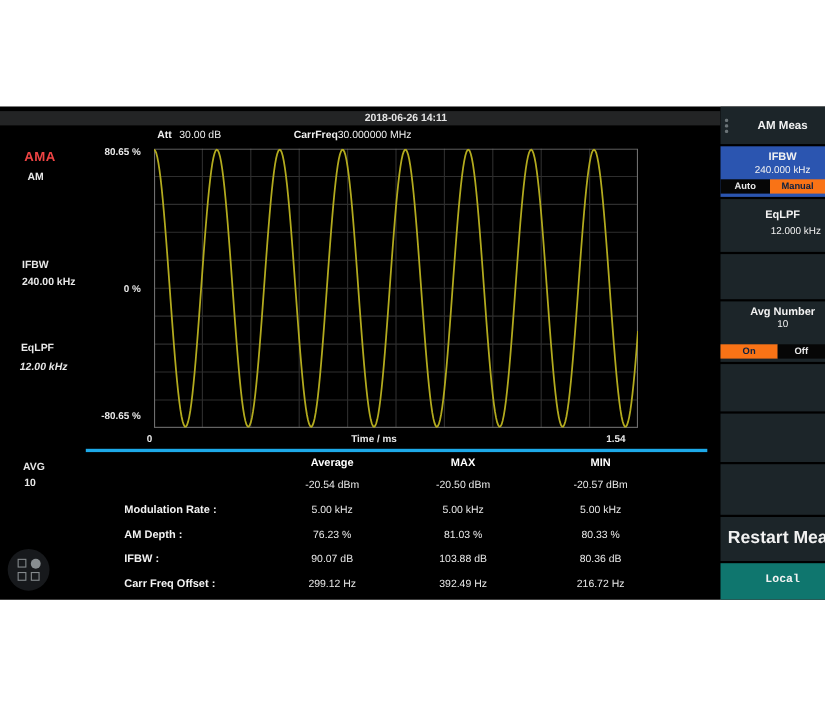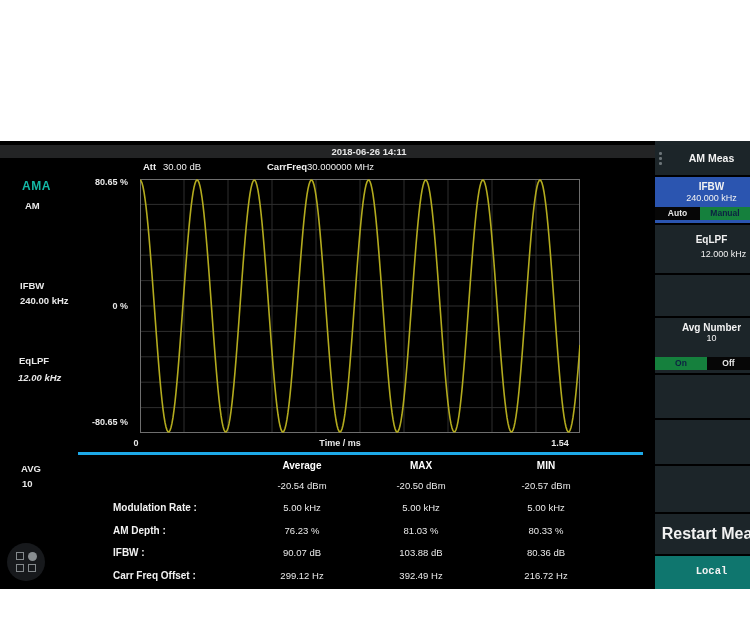--- a/index.html
+++ b/index.html
@@ -1,18 +1,18 @@
 <!DOCTYPE html>
 <html><head>
 <meta charset="utf-8">
 <style>
   * { margin:0; padding:0; box-sizing:border-box; }
   html,body { width:750px; height:640px; background:#ffffff; overflow:hidden;
               font-family:"Liberation Sans", sans-serif; }
-  .screen { position:absolute; left:0; top:97px; width:750px; height:448px; background:#000;margin-top:44px; }
+  .screen { position:absolute; left:0; top:97px; width:750px; height:448px; background:#000; }
 
   
   .main { position:absolute; left:0; top:0; width:655px; height:448px; background:#000; }
 
   .statusbar { position:absolute; left:0; top:4px; width:655px; height:13px; background:#232425; }
   .statusbar .ts { position:absolute; left:319px; top:1px; width:100px; text-align:center;
                    color:#e6e6e6; font-size:9.5px; font-weight:bold; }
 
   .meas-header { position:absolute; left:0; top:20px; width:655px; height:12px;
                  color:#f0f0f0; font-size:9.5px; }
@@ -43,21 +43,21 @@
   .trow     { position:relative; height:22.4px; }
   .tlabel   { position:absolute; left:113px; width:165px; color:#f2f2f2;
               font-size:10px; font-weight:bold; line-height:22.4px; white-space:nowrap; }
   .tc       { position:absolute; width:120px; text-align:center; white-space:nowrap; }
   .c0 { left:242px; } .c1 { left:361px; } .c2 { left:486px; }
   .theaders .tc { top:0; }
   .trow .tc { color:#e9e9e9; font-size:9.5px; line-height:22.4px; font-weight:normal; }
 
   
   .lp { position:absolute; color:#e8e8e8; font-size:9.5px; font-weight:bold; white-space:nowrap; }
-  .lp-mode   { left:22px; top:38px;  color:#14b8a6; font-size:12px; letter-spacing:.5px; }
+  .lp-mode   { left:22px; top:38px;  color:#ef4444; font-size:12px; letter-spacing:.5px; }
   .lp-demod  { left:25px; top:59px; }
   .lp-ifbw-l { left:20px; top:139px; }
   .lp-ifbw-v { left:20px; top:154px; }
   .lp-eq-l   { left:19px; top:214px; }
   .lp-eq-v   { left:18px; top:231px;font-style:italic; }
   .lp-avg-l  { left:21px; top:322px; }
   .lp-avg-v  { left:22px; top:337px; }
 
   
   .grid-icon { position:absolute; left:7px; top:402px; width:38px; height:38px;
@@ -81,21 +81,21 @@
   .menu-dots { position:absolute; left:4px; top:11px; width:3px; height:14px; }
   .menu-dots i { display:block; width:2.5px; height:2.5px; border-radius:50%;
                  background:#6b7478; margin-bottom:2.5px; }
 
   .sec-ifbw { height:46px; background:#2b55b0; }
   .mi-label { font-size:10px; font-weight:bold; padding-top:4px; }
   .mi-value { font-size:9px; padding-top:1px; }
   .toggle-row { position:absolute; left:0; bottom:3px; width:95px; height:13px; display:flex; }
   .tg { font-size:8.5px; line-height:13px; font-weight:bold; }
   .tg.dark  { background:#060606; color:#e8e8e8; }
-  .tg.light { background:#15803d; color:#0d2142; }
+  .tg.light { background:#f97316; color:#0d2142; }
   .tg-auto   { width:45px; } .tg-manual { width:50px; }
   .tg-on     { width:52px; } .tg-off    { width:43px; background:#060606; color:#e8e8e8; }
 
   .sec-eqlpf { height:48px; }
   .sec-eqlpf .mi-label { padding-top:9px; }
   .sec-eqlpf .mi-value { padding-top:4px;padding-left:24px; }
   .arrow-right { position:absolute; right:1px; top:11px; width:0; height:0;
                  border-top:5px solid transparent; border-bottom:5px solid transparent;
                  border-left:7px solid #25c1f2; }
 

